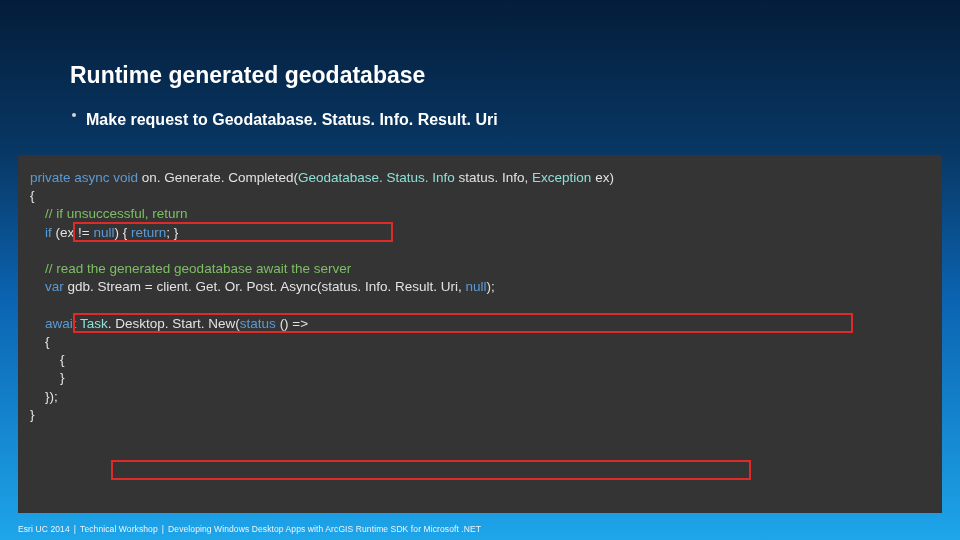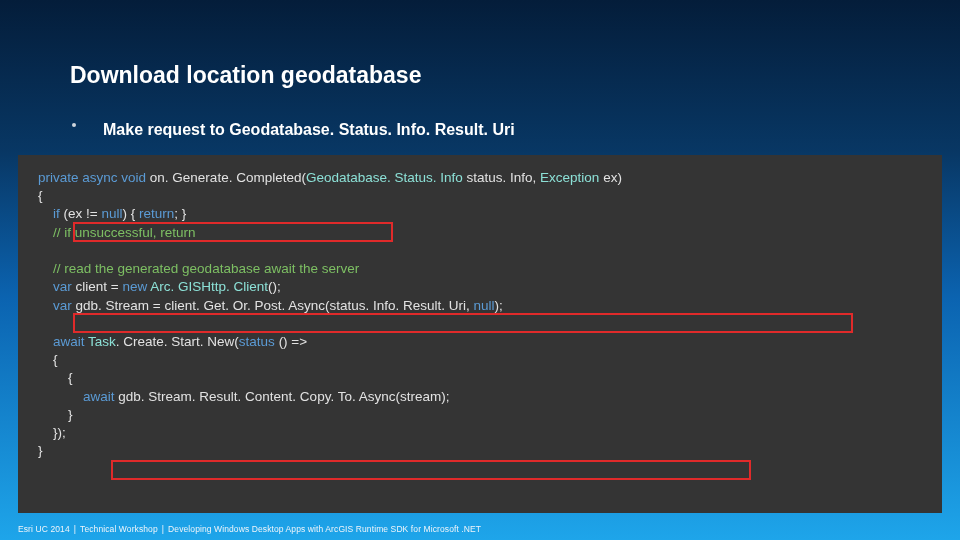--- a/index.html
+++ b/index.html
@@ -14,46 +14,46 @@
   .title {
     position: absolute;
     top: 62px;
     left: 70px;
     font-size: 23px;
     font-weight: bold;
     color: #ffffff;
   }
   .bullet-row {
     position: absolute;
-    top: 121px;
+    top: 111px;
     left: 72px;
     display: flex;
     align-items: flex-start;
-    gap: 27px;
+    gap: 10px;
   }
   .bullet-dot {
     width: 4px;
     height: 4px;
     border-radius: 50%;
     background: #cfd6dd;
     margin-top: 2px;
   }
   .bullet-text {
     font-size: 16px;
     font-weight: bold;
     color: #ffffff;
   }
   .code-block {
     position: absolute;
     top: 155px;
     left: 18px;
     width: 924px;
     height: 358px;
     background: #343434;
-    padding: 14px 20px;
+    padding: 14px 12px;
     font-family: Arial, Helvetica, sans-serif;
     font-size: 13.5px;
     line-height: 1.35;
     color: #e2e2e2;
   }
   .code-line { white-space: pre; position: relative; }
   .kw   { color: #5b9bd5; }   
   .type { color: #8ce0d6; }   
   .cmt  { color: #7dbf63; }
 
@@ -76,41 +76,39 @@
     letter-spacing: 0.1px;
     margin-top: 8px;
   }
   .footer .sep { margin: 0 4px; }
 </style>
 </head>
 <body>
 
 <div class="slide">
 
-  <div class="title">Download location geodatabase</div>
+  <div class="title">Runtime generated geodatabase</div>
 
   <div class="bullet-row">
     <div class="bullet-dot"></div>
     <div class="bullet-text">Make request to Geodatabase. Status. Info. Result. Uri</div>
   </div>
 
   <div class="code-block">
     <div class="code-line"><span class="kw">private</span><span class="kw"> async void</span><span> on. Generate. Completed(</span><span class="type">Geodatabase. Status. Info</span><span> status. Info, </span><span class="type">Exception</span><span> ex)</span></div>
     <div class="code-line"><span>{</span></div>
+    <div class="code-line"><span class="cmt">    // if unsuccessful, return</span></div>
     <div class="code-line"><span class="kw">    if</span><span> (ex != </span><span class="kw">null</span><span>) { </span><span class="kw">return</span><span>; }</span></div>
-    <div class="code-line"><span class="cmt">    // if unsuccessful, return</span></div>
     <div class="code-line"><span> </span></div>
     <div class="code-line"><span class="cmt">    // read the generated geodatabase await the server</span></div>
-    <div class="code-line"><span class="kw">    var</span><span> client = </span><span class="kw">new</span><span class="type"> Arc. GISHttp. Client</span><span>();</span></div>
     <div class="code-line"><span class="kw">    var</span><span> gdb. Stream = client. Get. Or. Post. Async(status. Info. Result. Uri, </span><span class="kw">null</span><span>);</span></div>
     <div class="code-line"><span> </span></div>
-    <div class="code-line"><span class="kw">    await</span><span class="type"> Task</span><span>. Create. Start. New(</span><span class="kw">status</span><span> () =&gt;</span></div>
+    <div class="code-line"><span class="kw">    await</span><span class="type"> Task</span><span>. Desktop. Start. New(</span><span class="kw">status</span><span> () =&gt;</span></div>
     <div class="code-line"><span>    {</span></div>
     <div class="code-line"><span>        {</span></div>
-    <div class="code-line"><span class="kw">            await</span><span> gdb. Stream. Result. Content. Copy. To. Async(stream);</span></div>
     <div class="code-line"><span>        }</span></div>
     <div class="code-line"><span>    });</span></div>
     <div class="code-line"><span>}</span></div>
 
     <div class="hl hl1"></div>
     <div class="hl hl2"></div>
     <div class="hl hl3"></div>
   </div>
 
   <div class="footer">

